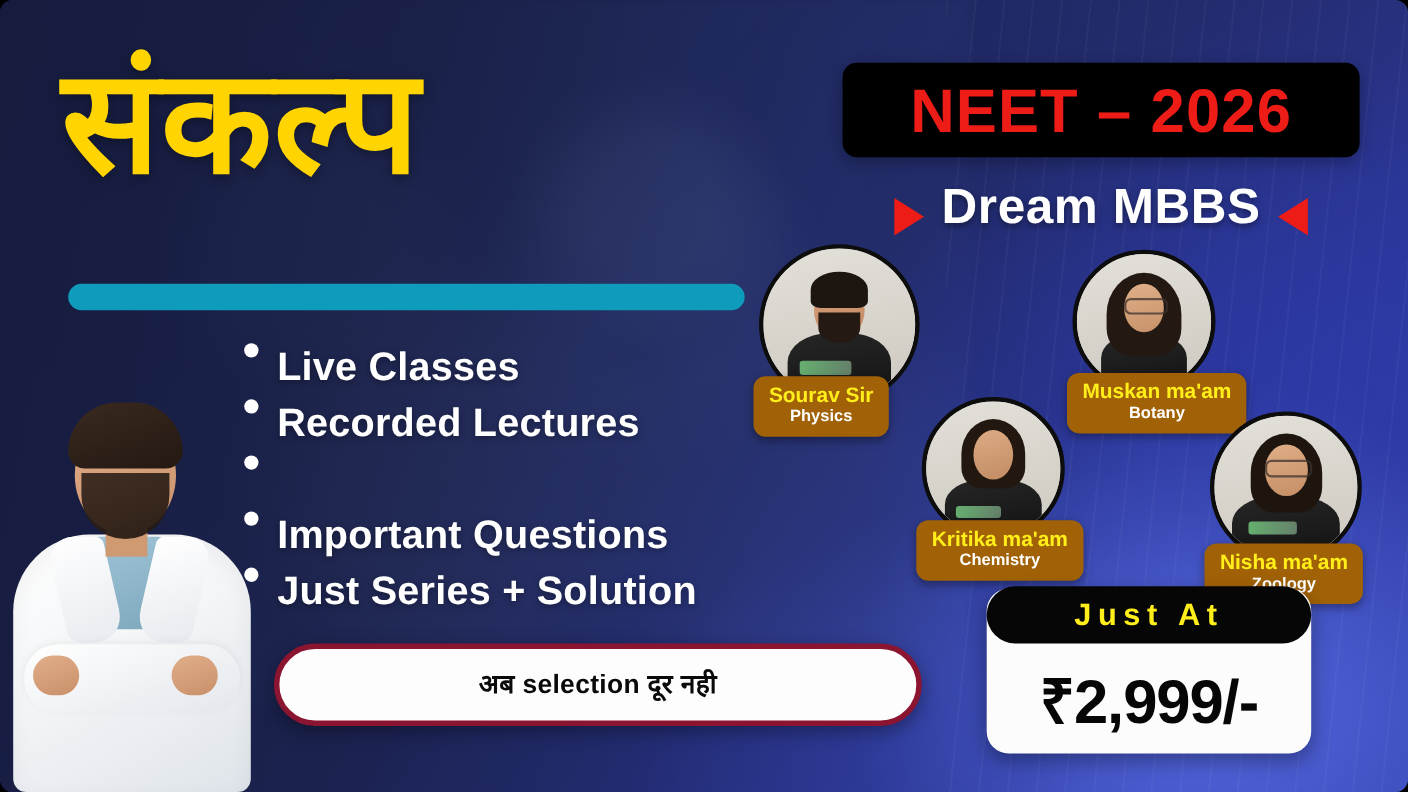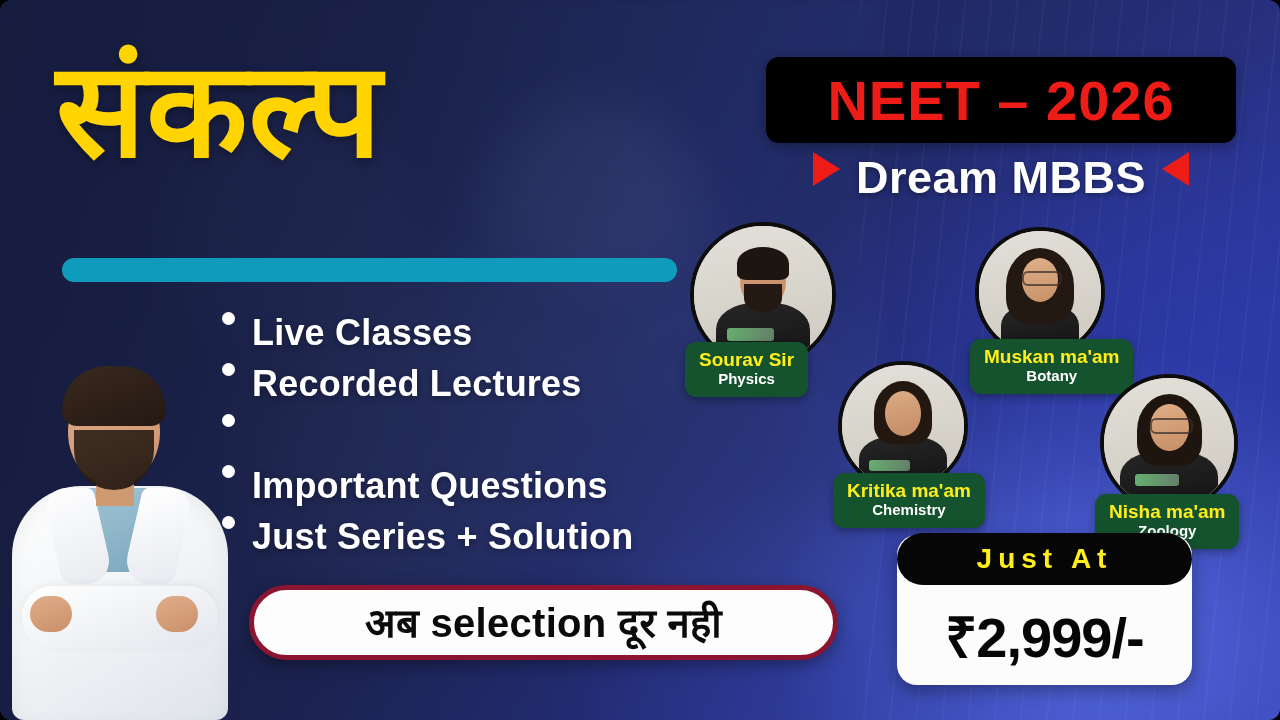--- a/index.html
+++ b/index.html
@@ -89,21 +89,21 @@
     color: #ED1C16;
     font-size: 56px;
     font-weight: 700;
     letter-spacing: 1px;
     white-space: nowrap;
   }
   .dream-row {
     position: absolute;
     left: 766px; top: 152px;
     width: 470px; height: 62px;
-    display: flex; align-items: flex-start; justify-content: center;
+    display: flex; align-items: flex-end; justify-content: center;
     gap: 16px;
   }
   .tri {
     width: 0; height: 0;
     border-top: 17px solid transparent;
     border-bottom: 17px solid transparent;
   }
   .tri-right { border-left: 27px solid #ED1C16; }
   .tri-left  { border-right: 27px solid #ED1C16; }
   .dream-text {
@@ -215,21 +215,21 @@
     background: #d8d4cd;
   }
   .fac-bgwall { position: absolute; inset: 0; background: linear-gradient(170deg, #e3e0d9 0%, #cdc9c0 100%); }
   .fac-head { position: absolute; border-radius: 50%; }
   .fac-hair { position: absolute; }
   .fac-body { position: absolute; border-radius: 40% 40% 0 0; background: linear-gradient(170deg, #262626 0%, #121212 100%); }
   .fac-logo { position: absolute; width: 34%; height: 9%; border-radius: 3px; background: linear-gradient(90deg, rgba(110,190,120,.9), rgba(160,210,170,.55)); }
   .fac-glasses { position: absolute; border: 2px solid rgba(60,50,45,.75); border-radius: 6px; }
   .fac-label {
     position: absolute;
-    background: #14532d;
+    background: #a16207;
     border-radius: 11px;
     padding: 7px 14px 9px;
     text-align: center;
     box-shadow: 0 3px 8px rgba(0,0,0,.35);
     white-space: nowrap;
   }
   .fac-name { color: #FFEE1A; font-size: 19px; font-weight: 700; line-height: 1.12; }
   .fac-sub  { color: #FFFFFF; font-size: 15px; font-weight: 700; line-height: 1.2; }
 
   
@@ -239,21 +239,21 @@
     width: 589px; height: 75px;
     background: #FDFDFD;
     border: 5px solid #8B1530;
     border-radius: 38px;
     box-sizing: border-box;
     display: flex; align-items: center; justify-content: center;
     box-shadow: 0 5px 16px rgba(0,0,0,.35);
   }
   .tagline-text {
     color: #0A0A0A;
-    font-size: 40px;
+    font-size: 24px;
     font-weight: 700;
     letter-spacing: .3px;
     white-space: nowrap;
     line-height: 1;
   }
 
   
   .price-box {
     position: absolute;
     left: 897px; top: 535px;

